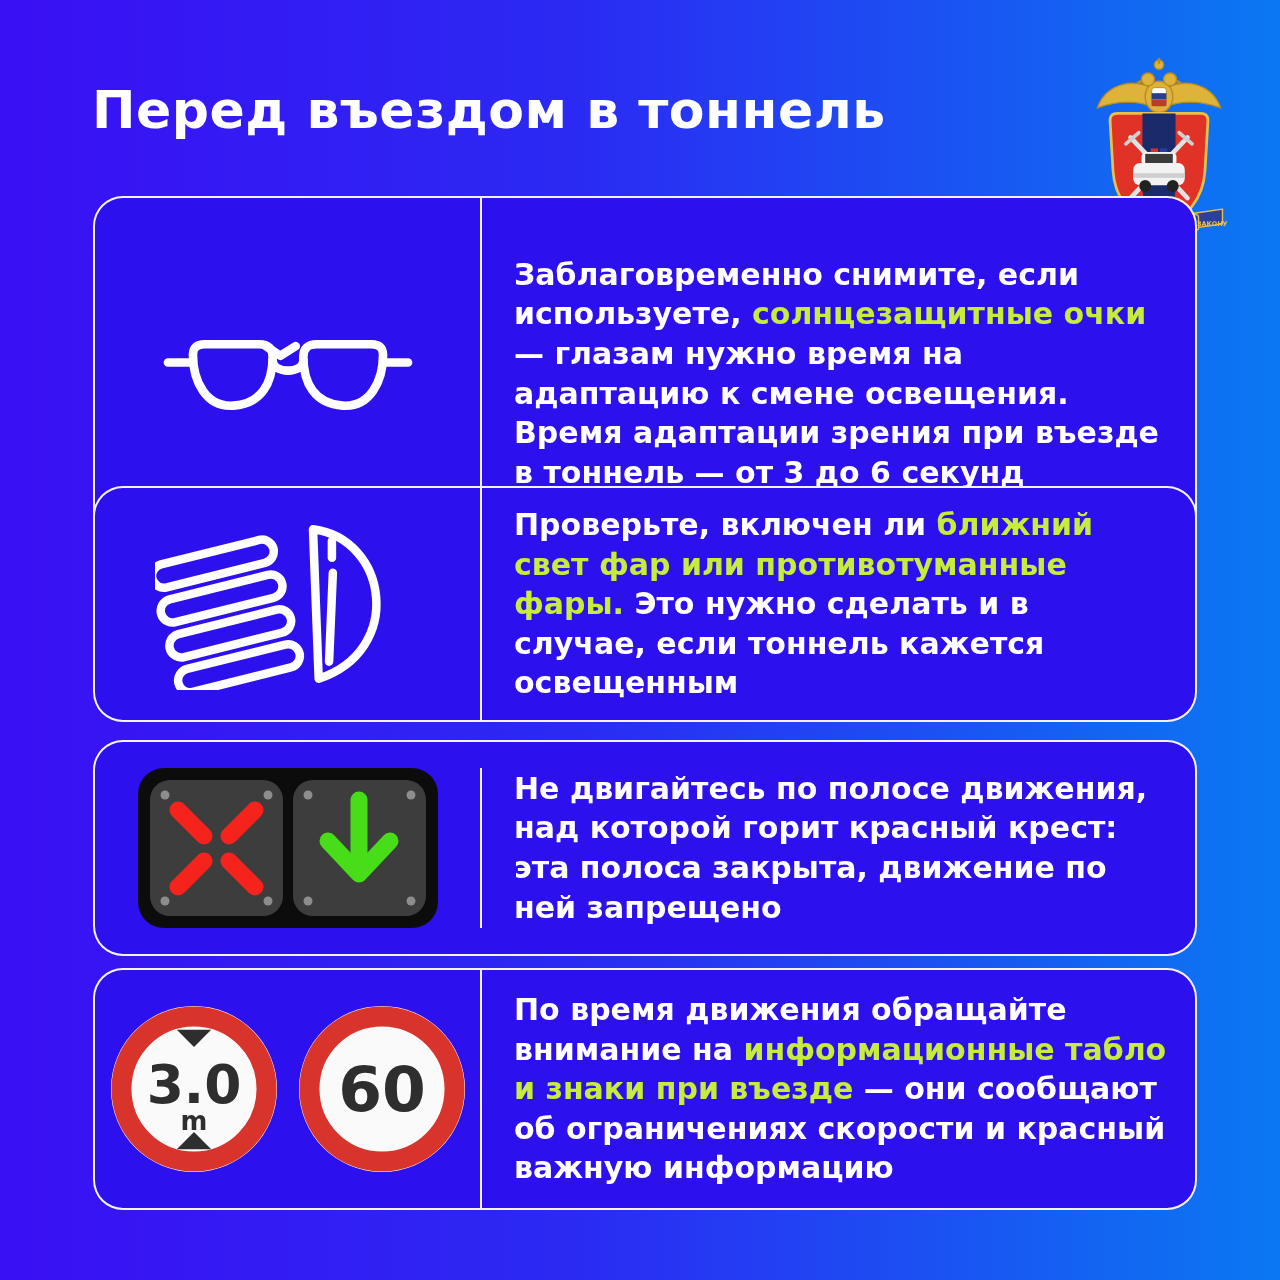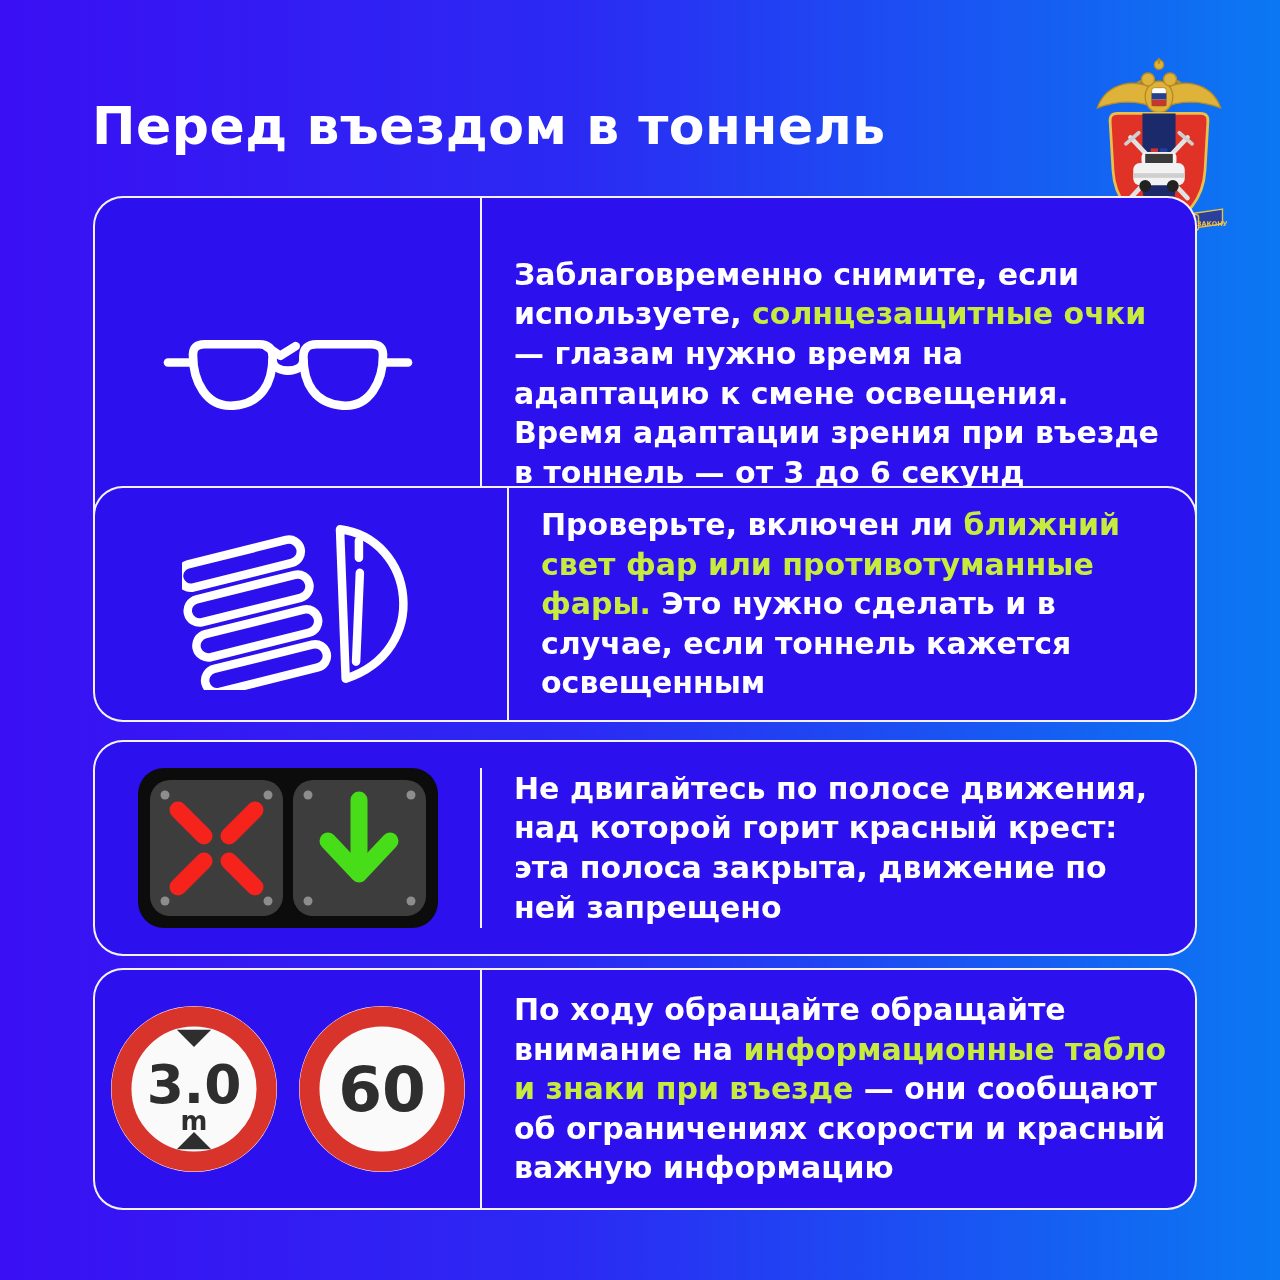--- a/index.html
+++ b/index.html
@@ -3,37 +3,37 @@
 <meta charset="utf-8">
 <style>
   html,body{margin:0;padding:0;}
   body{
     width:1280px;height:1280px;
     font-family:"DejaVu Sans","Liberation Sans",sans-serif;
     background:linear-gradient(90deg,#3a0ff3 0%,#2b2af3 45%,#0b78f2 100%);
     position:relative;overflow:hidden;
   }
   .page-title{
-    position:absolute;left:92px;top:96px;
+    position:absolute;left:92px;top:80px;
     font-size:52px;font-weight:800;color:#ffffff;
     letter-spacing:0.5px;
   }
   .emblem{
     position:absolute;right:52px;top:52px;width:138px;height:190px;
   }
   .card{
     position:absolute;left:93px;width:1104px;
     background:#2d10ee;
     border:2px solid rgba(255,255,255,0.95);
     border-radius:30px;
     display:flex;align-items:stretch;
     box-sizing:border-box;
   }
   .card-1{top:196px;height:355px;}
-  .card-2{top:486px;height:236px;padding-left:27px;}
+  .card-2{top:486px;height:236px;}
   .card-3{top:740px;height:216px;align-items:center;}
   .card-4{top:968px;height:242px;}
   .icon-zone{
     width:385px;flex:0 0 385px;
     border-right:2px solid rgba(255,255,255,0.95);
     display:flex;align-items:center;justify-content:center;
     border-radius:28px 0 0 28px;
   }
   .text-zone{
     flex:1;display:flex;align-items:center;
@@ -171,15 +171,15 @@
         <text x="88" y="131" text-anchor="middle" font-size="27" font-weight="bold" fill="#2e2e2e" font-family="DejaVu Sans, sans-serif">m</text>
       </svg>
       <svg width="168" height="168" viewBox="0 0 176 176">
         <circle cx="88" cy="88" r="87" fill="#ffffff"></circle>
         <circle cx="88" cy="88" r="76" fill="#fafafa" stroke="#d8342c" stroke-width="21"></circle>
         <text x="88" y="111" text-anchor="middle" font-size="66" font-weight="bold" fill="#2e2e2e" font-family="DejaVu Sans, sans-serif">60</text>
       </svg>
     </div>
   </div>
   <div class="text-zone">
-    <div class="card-text"><span>По ходу обращайте обращайте внимание на </span><span class="hl">информационные табло и знаки при въезде</span><span> — они сообщают об ограничениях скорости и красный важную информацию</span></div>
+    <div class="card-text"><span>По время движения обращайте внимание на </span><span class="hl">информационные табло и знаки при въезде</span><span> — они сообщают об ограничениях скорости и красный важную информацию</span></div>
   </div>
 </div>
 
 </body></html>

